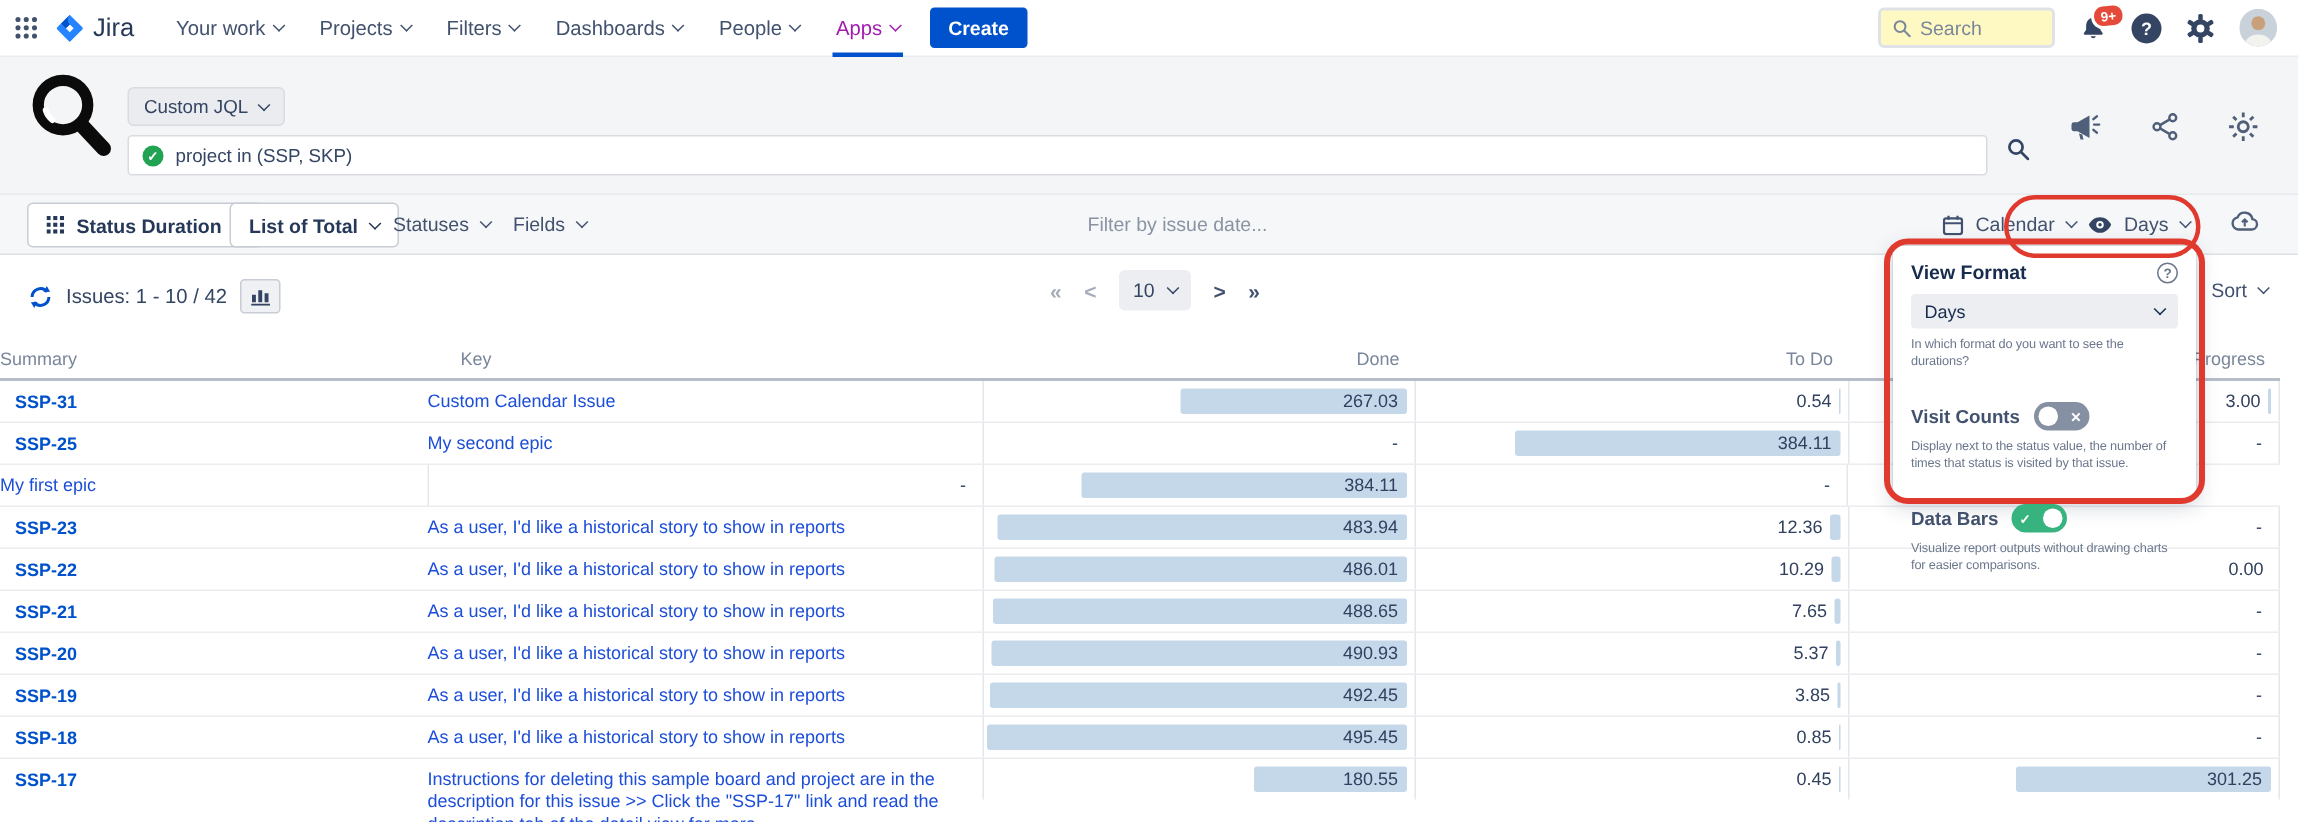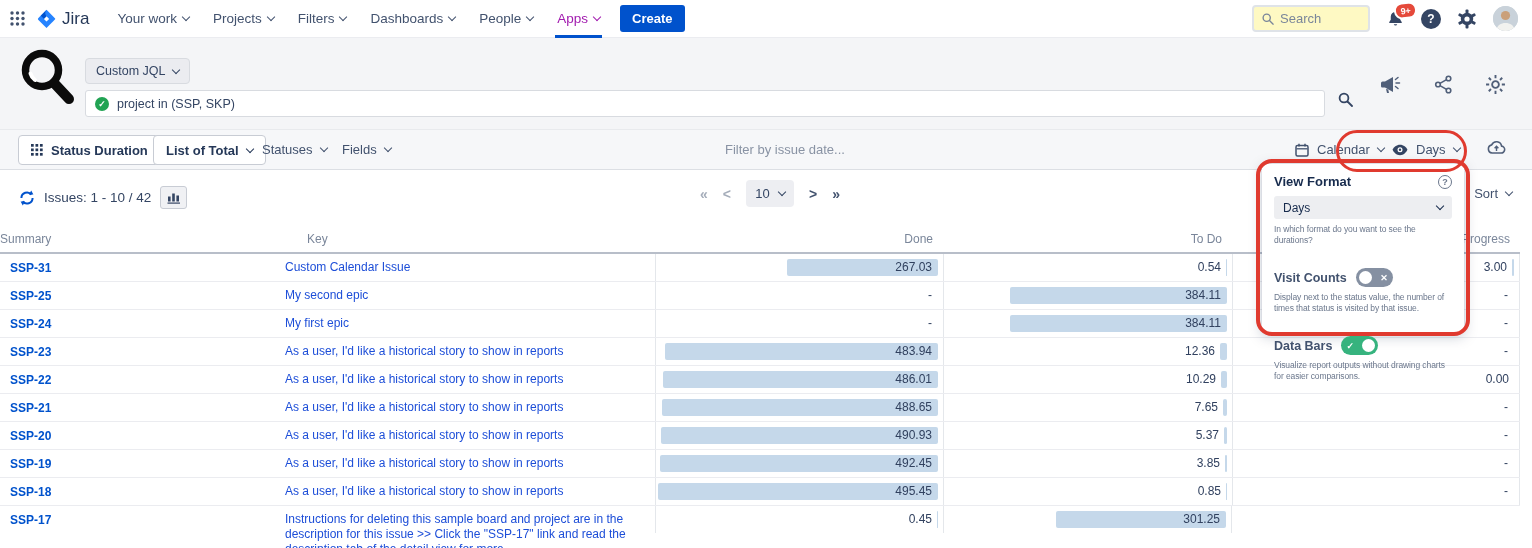--- a/index.html
+++ b/index.html
@@ -407,23 +407,20 @@
               <span class="numval" style="right: 11px;">384.11</span>
             </div>
           </div>
           <div class="cell num last">
             <div class="numwrap">
               <span class="numval" style="right: 11px;">-</span>
             </div>
           </div>
         </div>
         <div class="trow">
-          <div class="cell keycell">
-            <a class="keylink">SSP-24</a>
-          </div>
           <div class="cell sumcell">My first epic</div>
           <div class="cell num">
             <div class="numwrap">
               <span class="numval" style="right: 11px;">-</span>
             </div>
           </div>
           <div class="cell num">
             <div class="numwrap">
               <div class="databar" style="width: 217px;"></div>
               <span class="numval" style="right: 11px;">384.11</span>
@@ -571,20 +568,26 @@
             <div class="numwrap">
               <span class="numval" style="right: 11px;">-</span>
             </div>
           </div>
         </div>
         <div class="trow">
           <div class="cell keycell">
             <a class="keylink">SSP-17</a>
           </div>
           <div class="cell sumcell">Instructions for deleting this sample board and project are in the description for this issue &gt;&gt; Click the "SSP-17" link and read the description tab of the detail view for more</div>
+          <div class="cell num">
+            <div class="numwrap">
+              <div class="databar" style="width: 102px;"></div>
+              <span class="numval" style="right: 11px;">180.55</span>
+            </div>
+          </div>
           <div class="cell num">
             <div class="numwrap">
               <div class="databar" style="width: 1px;"></div>
               <span class="numval" style="right: 11px;">0.45</span>
             </div>
           </div>
           <div class="cell num last">
             <div class="numwrap">
               <div class="databar" style="width: 170px;"></div>
               <span class="numval" style="right: 11px;">301.25</span>

